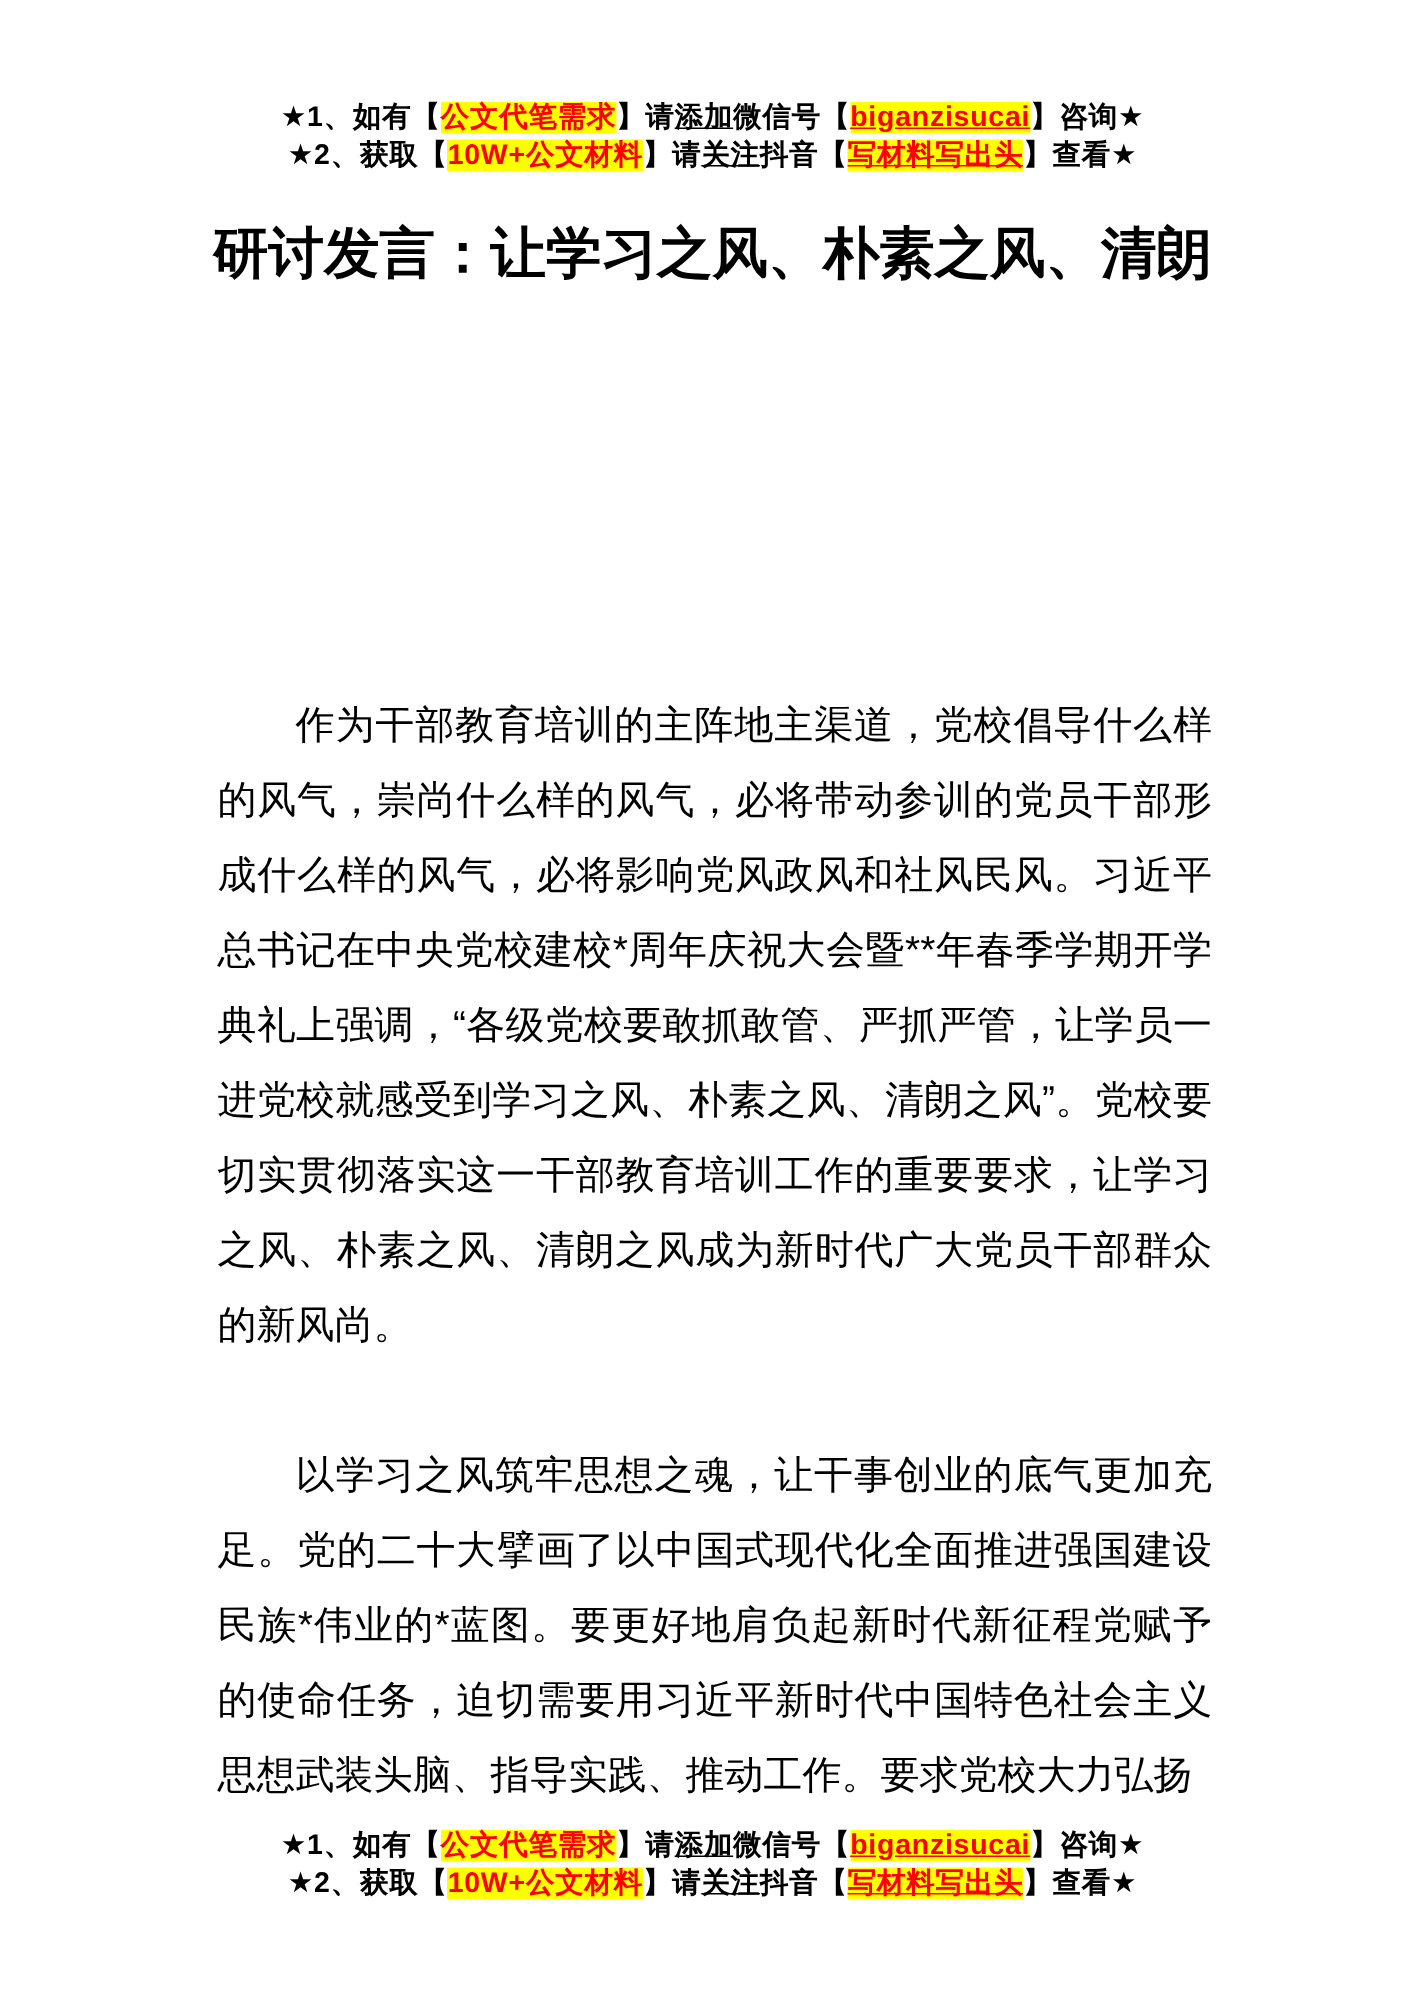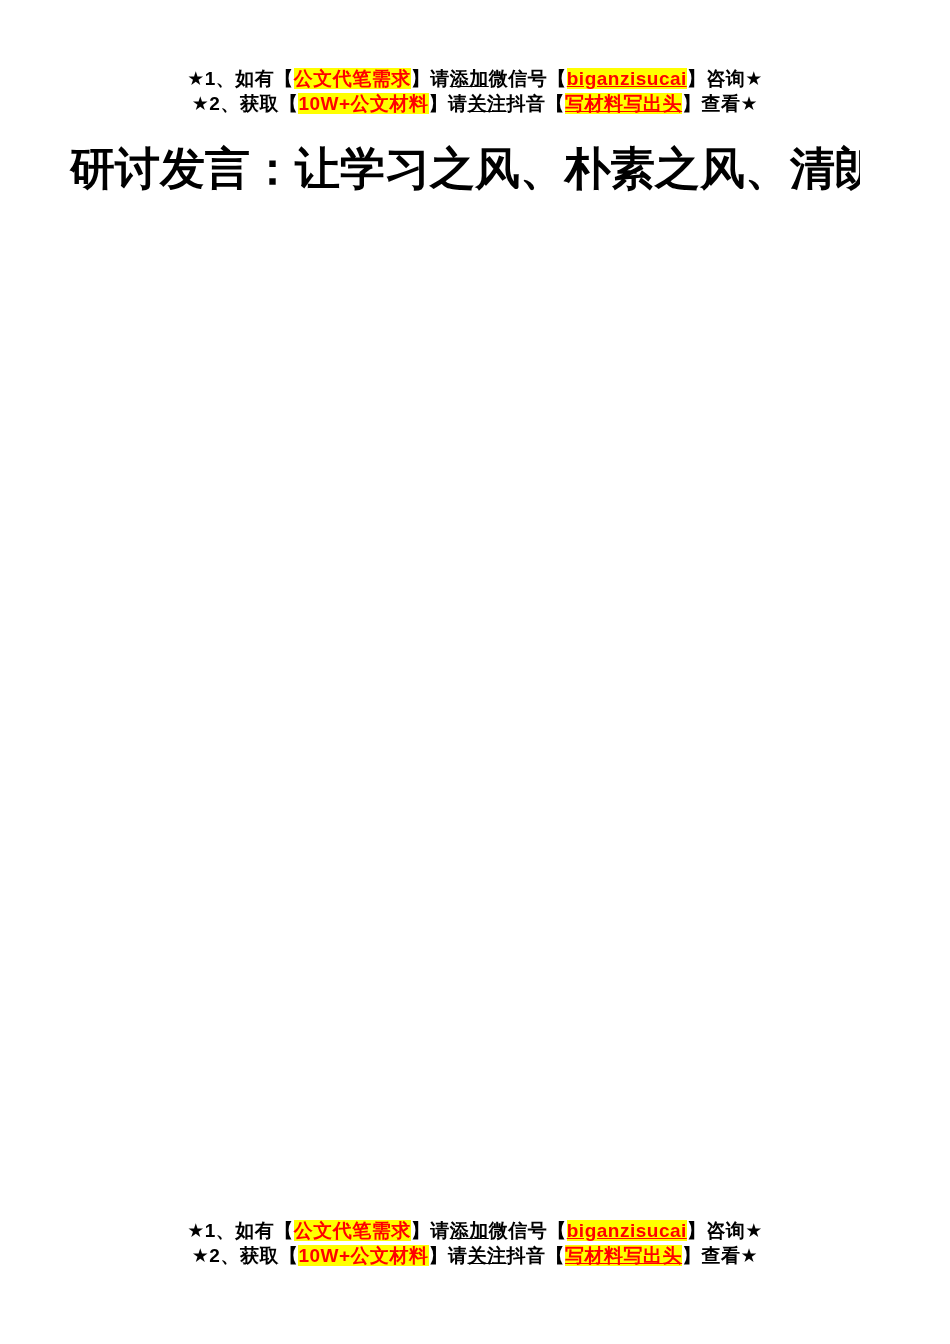--- a/index.html
+++ b/index.html
@@ -45,21 +45,21 @@
   }
   .ul { text-decoration: underline; }
 
   
   .title-line {
     position: absolute;
     left: 0;
     width: 950px;
     margin: 0;
     text-align: center;
-    font-size: 45px;
+    font-size: 37px;
     line-height: 40px;
     font-weight: bold;
     color: var(--ink);
     white-space: nowrap;
   }
   .title-line-1 { top: 149px; }
   .title-line-2 { top: 266px; }
 
   
   .body-text {
@@ -90,20 +90,22 @@
       <span>★1、如有【</span><span class="hl">公文代笔需求</span><span>】请</span><span class="ul">添加</span><span>微信号【</span><span class="hl ul">biganzisucai</span><span>】咨询★</span>
     </div>
     <div class="promo-line">
       <span>★2、获取【</span><span class="hl">10W+公文材料</span><span>】请</span><span class="ul">关注</span><span>抖音【</span><span class="hl ul">写材料写出头</span><span>】查看★</span>
     </div>
   </div>
 
   <h1 class="title-line title-line-1">研讨发言：让学习之风、朴素之风、清朗</h1>
 
   <div class="body-text">
+    <p>作为干部教育培训的主阵地主渠道，党校倡导什么样的风气，崇尚什么样的风气，必将带动参训的党员干部形成什么样的风气，必将影响党风政风和社风民风。习近平总书记在中央党校建校*周年庆祝大会暨**年春季学期开学典礼上强调，“各级党校要敢抓敢管、严抓严管，让学员一进党校就感受到学习之风、朴素之风、清朗之风”。党校要切实贯彻落实这一干部教育培训工作的重要要求，让学习之风、朴素之风、清朗之风成为新时代广大党员干部群众的新风尚。</p>
+    <p>以学习之风筑牢思想之魂，让干事创业的底气更加充足。党的二十大擘画了以中国式现代化全面推进强国建设民族*伟业的*蓝图。要更好地肩负起新时代新征程党赋予的使命任务，迫切需要用习近平新时代中国特色社会主义思想武装头脑、指导实践、推动工作。要求党校大力弘扬</p>
   </div>
 
   <div class="promo promo-bottom">
     <div class="promo-line">
       <span>★1、如有【</span><span class="hl">公文代笔需求</span><span>】请</span><span class="ul">添加</span><span>微信号【</span><span class="hl ul">biganzisucai</span><span>】咨询★</span>
     </div>
     <div class="promo-line">
       <span>★2、获取【</span><span class="hl">10W+公文材料</span><span>】请</span><span class="ul">关注</span><span>抖音【</span><span class="hl ul">写材料写出头</span><span>】查看★</span>
     </div>
   </div>

